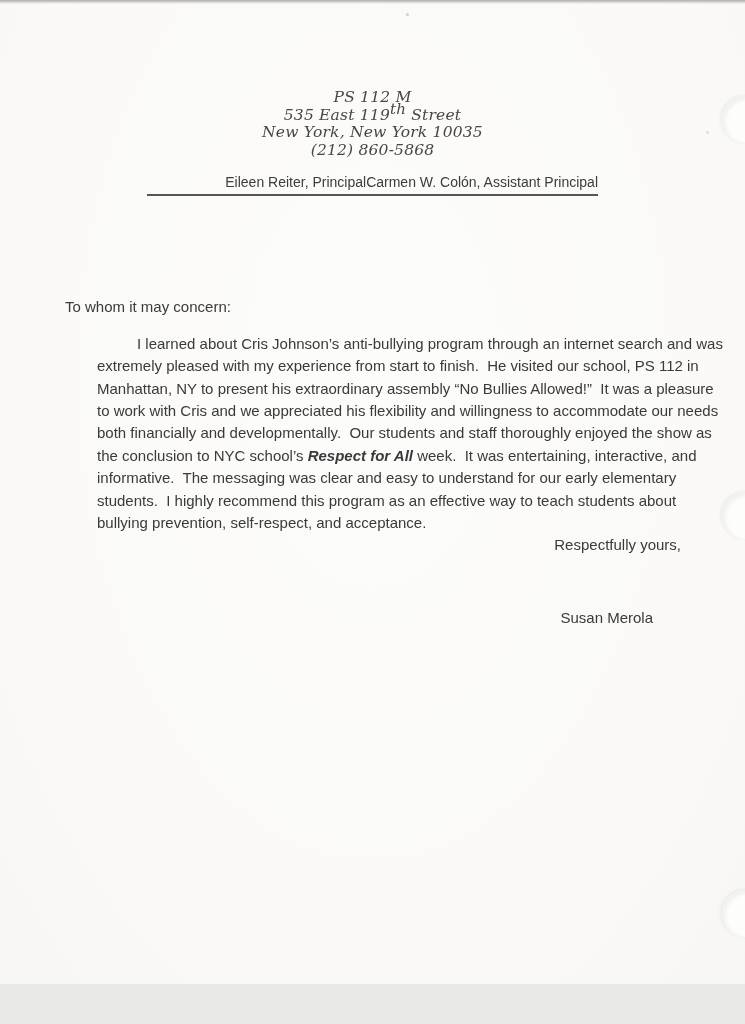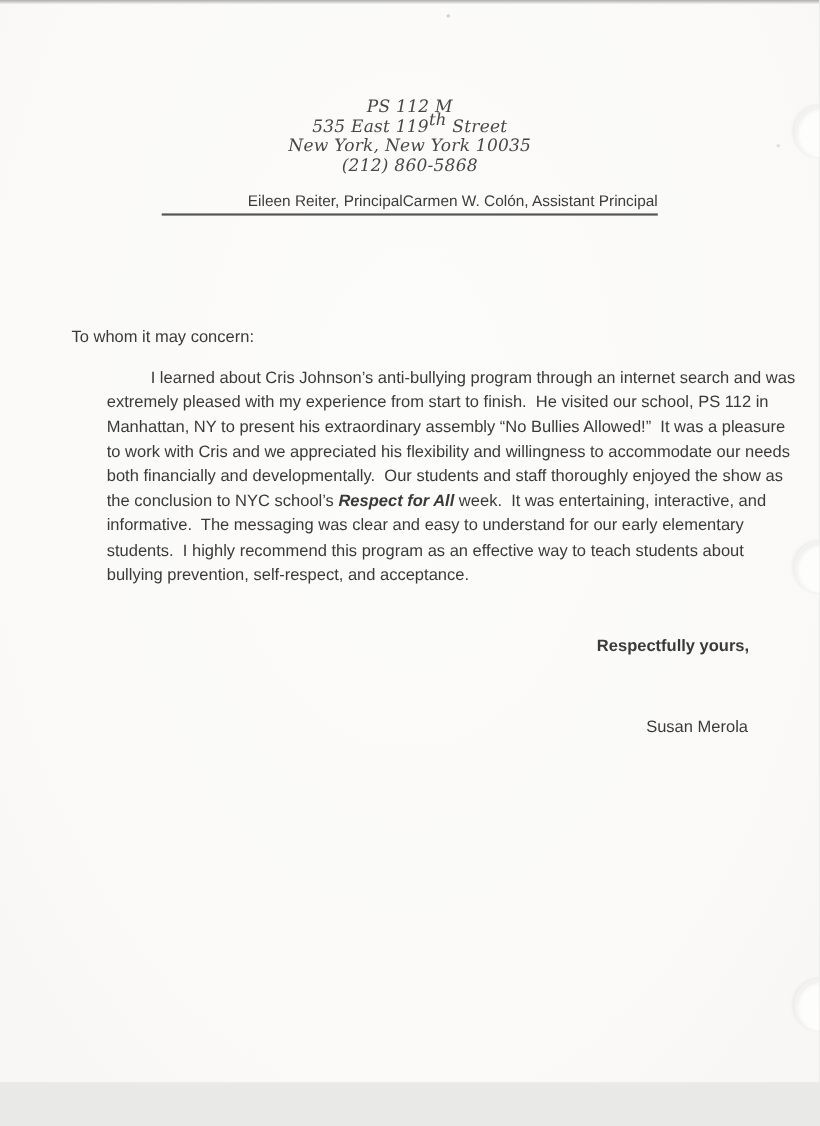--- a/index.html
+++ b/index.html
@@ -68,29 +68,27 @@
     line-height: 22.4px;
     color: #3a3a3a;
   }
   .salutation { margin-top: 100px; }
   .paragraph { margin-top: 14px; margin-left: 32px; }
   .para-line { white-space: nowrap; }
   .para-line:first-child { padding-left: 40px; }
   .it { font-style: italic; font-weight: bold; }
 
   .valediction {
-    margin-top: 43px;
     text-align: right;
     padding-right: 64px;
-    font-weight: bold;
   }
   .signature {
     margin-top: 49px;
     text-align: right;
-    padding-right: 65px;
+    padding-right: 92px;
     line-height: 23px;
   }
 </style>
 </head>
 <body>
 
 <div class="page">
 
   <div class="top-edge"></div>
 

